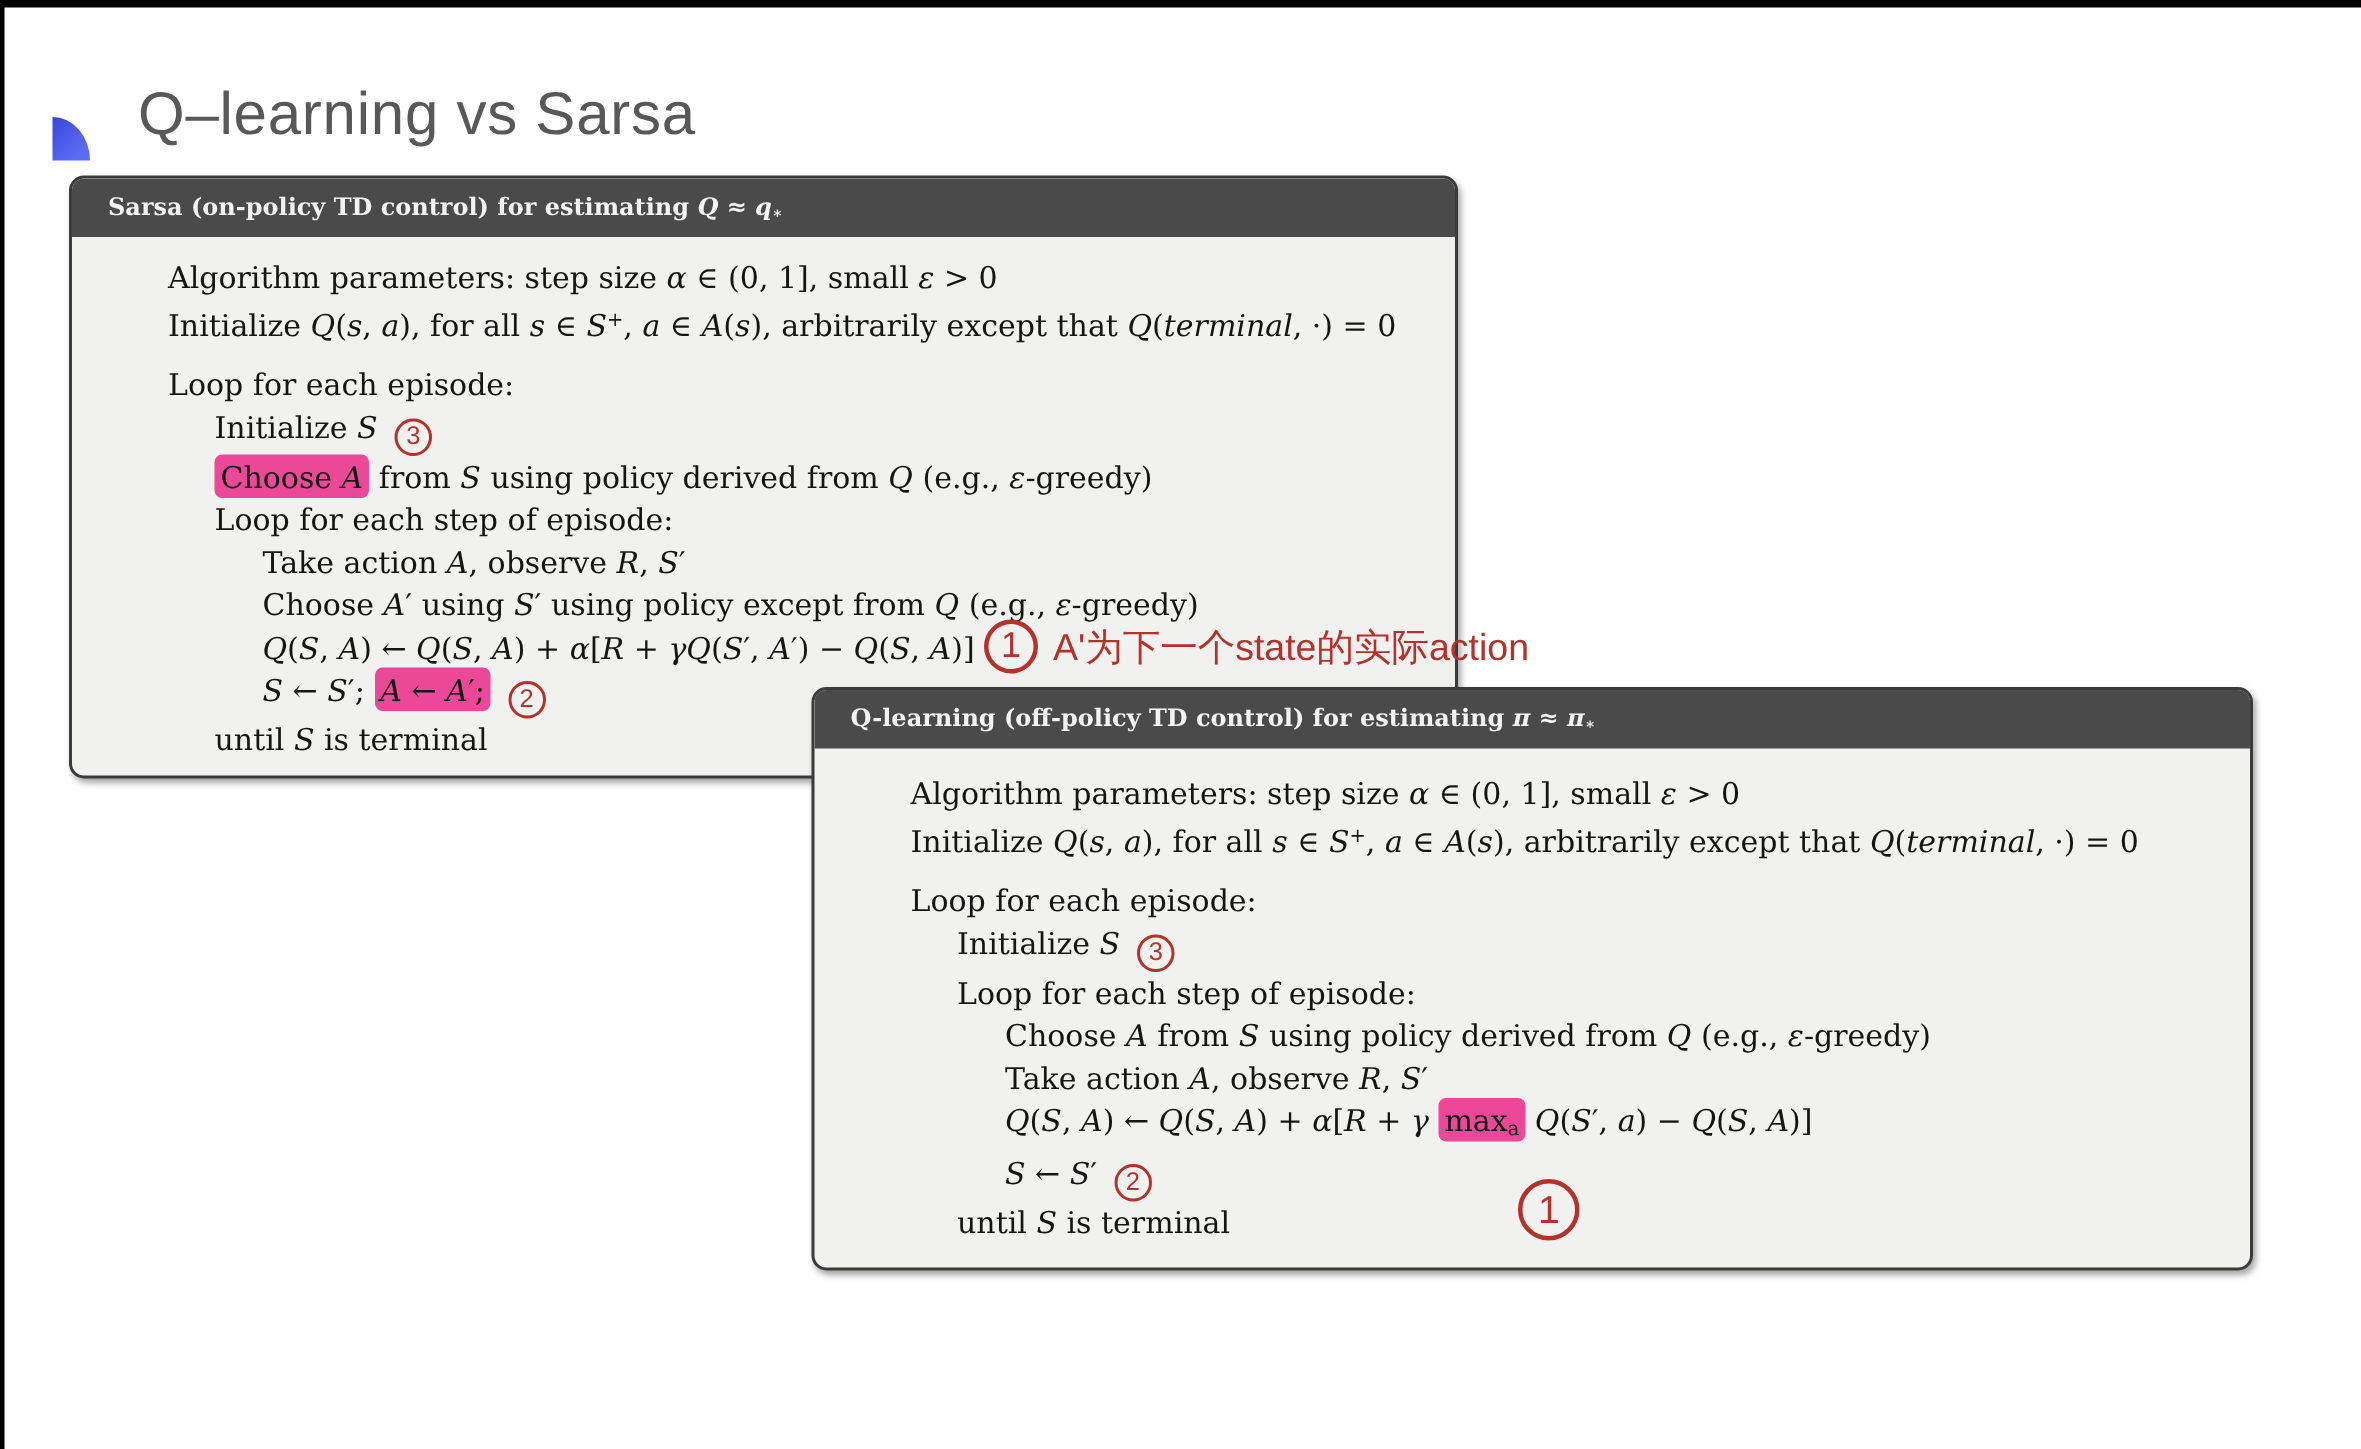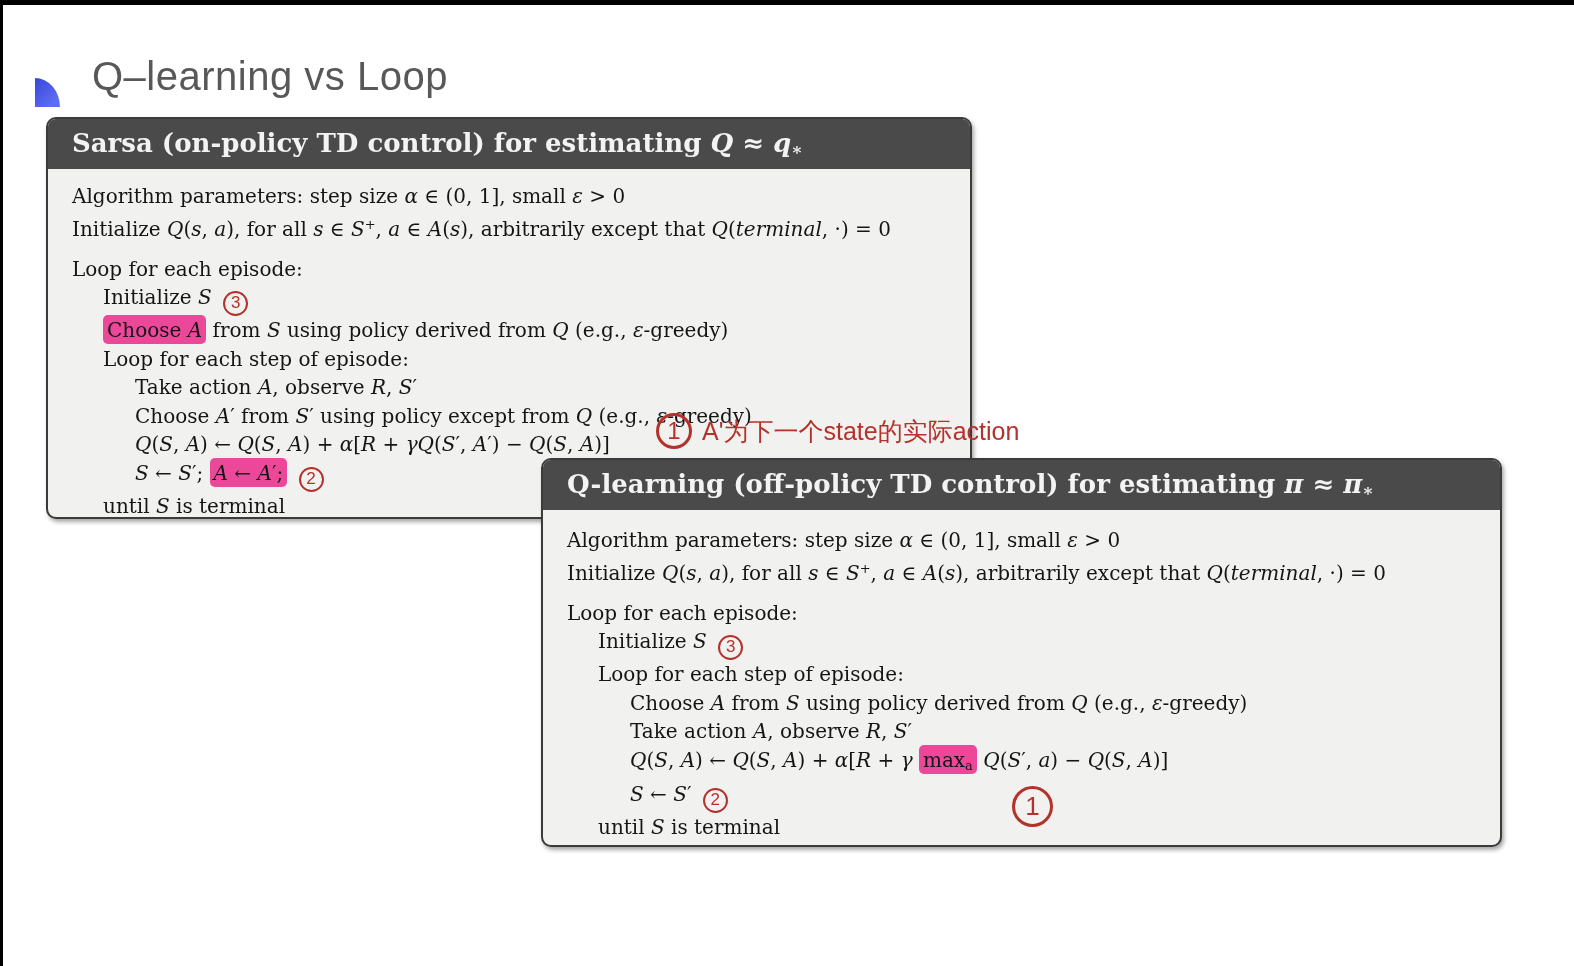--- a/index.html
+++ b/index.html
@@ -31,25 +31,25 @@
     border:2px solid #3b3b3b;
     border-radius:10px;
     box-shadow:2px 3px 4px rgba(0,0,0,0.35);
     overflow:hidden;
   }
   #sarsa-box { left:46px;  top:117px; width:926px; height:402px; z-index:1; }
   #q-box     { left:541px; top:458px; width:961px; height:389px; z-index:3; }
 
   .algo-header {
     background:#4a4a4b; color:#f3f3f3;
-    font-weight:bold; font-size:26px;
+    font-weight:bold; font-size:16px;
     padding:9px 24px 10px 24px;
     white-space:nowrap;
   }
-  .algo-body { padding:13px 24px 14px 24px; }
+  .algo-body { padding:13px 24px 14px 24px;margin-left:40px; }
   #q-box .algo-body { padding-top:16px; }
 
   .algo-line { font-size:20px; line-height:28.5px; color:#151515; white-space:nowrap; }
   .algo-line.gap { margin-top:11px; }
   .ind0 { padding-left:0; }
   .ind1 { padding-left:31px; }
   .ind2 { padding-left:63px; }
 
   .seg-p { font-style:normal; }
   .seg-i { font-style:italic; }
@@ -87,33 +87,33 @@
   #q-note { left:1012px; top:786px; font-size:26px; }
   #q-note .note-circle { width:41px; height:41px; font-size:26px; margin-right:3px; }
 </style>
 </head>
 <body>
 
 <div class="frame-top"></div>
 <div class="frame-left"></div>
 
 <div class="title-shape"></div>
-<div class="slide-title">Q–learning vs Loop</div>
+<div class="slide-title">Q–learning vs Sarsa</div>
 
 <div class="algo-box" id="sarsa-box">
   <div class="algo-header"><span class="seg-p">Sarsa (on-policy TD control) for estimating </span><span class="seg-i">Q</span><span class="seg-p"> ≈ </span><span class="seg-i">q</span><span class="seg-sub">∗</span></div>
   <div class="algo-body">
       <div class="algo-line ind0"><span class="seg-p">Algorithm parameters: step size </span><span class="seg-i">α</span><span class="seg-p"> ∈ (0, 1], small </span><span class="seg-i">ε</span><span class="seg-p"> &gt; 0</span></div>
       <div class="algo-line ind0"><span class="seg-p">Initialize </span><span class="seg-i">Q</span><span class="seg-p">(</span><span class="seg-i">s</span><span class="seg-p">, </span><span class="seg-i">a</span><span class="seg-p">), for all </span><span class="seg-i">s</span><span class="seg-p"> ∈ </span><span class="seg-i">S</span><span class="seg-sup">+</span><span class="seg-p">, </span><span class="seg-i">a</span><span class="seg-p"> ∈ </span><span class="seg-i">A</span><span class="seg-p">(</span><span class="seg-i">s</span><span class="seg-p">), arbitrarily except that </span><span class="seg-i">Q</span><span class="seg-p">(</span><span class="seg-i">terminal</span><span class="seg-p">, ·) = 0</span></div>
       <div class="algo-line ind0 gap"><span class="seg-p">Loop for each episode:</span></div>
       <div class="algo-line ind1"><span class="seg-p">Initialize </span><span class="seg-i">S</span><span class="seg-p"> </span><span class="seg-c">3</span></div>
       <div class="algo-line ind1"><span class="hlwrap"><span class="seg-p">Choose </span><span class="seg-i">A</span></span><span class="seg-p"> from </span><span class="seg-i">S</span><span class="seg-p"> using policy derived from </span><span class="seg-i">Q</span><span class="seg-p"> (e.g., </span><span class="seg-i">ε</span><span class="seg-p">-greedy)</span></div>
       <div class="algo-line ind1"><span class="seg-p">Loop for each step of episode:</span></div>
       <div class="algo-line ind2"><span class="seg-p">Take action </span><span class="seg-i">A</span><span class="seg-p">, observe </span><span class="seg-i">R</span><span class="seg-p">, </span><span class="seg-i">S</span><span class="seg-p">′</span></div>
-      <div class="algo-line ind2"><span class="seg-p">Choose </span><span class="seg-i">A</span><span class="seg-p">′ from </span><span class="seg-i">S</span><span class="seg-p">′ using policy except from </span><span class="seg-i">Q</span><span class="seg-p"> (e.g., </span><span class="seg-i">ε</span><span class="seg-p">-greedy)</span></div>
+      <div class="algo-line ind2"><span class="seg-p">Choose </span><span class="seg-i">A</span><span class="seg-p">′ using </span><span class="seg-i">S</span><span class="seg-p">′ using policy except from </span><span class="seg-i">Q</span><span class="seg-p"> (e.g., </span><span class="seg-i">ε</span><span class="seg-p">-greedy)</span></div>
       <div class="algo-line ind2"><span class="seg-i">Q</span><span class="seg-p">(</span><span class="seg-i">S</span><span class="seg-p">, </span><span class="seg-i">A</span><span class="seg-p">) ← </span><span class="seg-i">Q</span><span class="seg-p">(</span><span class="seg-i">S</span><span class="seg-p">, </span><span class="seg-i">A</span><span class="seg-p">) + </span><span class="seg-i">α</span><span class="seg-p">[</span><span class="seg-i">R</span><span class="seg-p"> + </span><span class="seg-i">γQ</span><span class="seg-p">(</span><span class="seg-i">S</span><span class="seg-p">′, </span><span class="seg-i">A</span><span class="seg-p">′) − </span><span class="seg-i">Q</span><span class="seg-p">(</span><span class="seg-i">S</span><span class="seg-p">, </span><span class="seg-i">A</span><span class="seg-p">)]</span></div>
       <div class="algo-line ind2"><span class="seg-i">S</span><span class="seg-p"> ← </span><span class="seg-i">S</span><span class="seg-p">′; </span><span class="hlwrap"><span class="seg-i">A</span><span class="seg-p"> ← </span><span class="seg-i">A</span><span class="seg-p">′;</span></span><span class="seg-p"> </span><span class="seg-c">2</span></div>
       <div class="algo-line ind1"><span class="seg-p">until </span><span class="seg-i">S</span><span class="seg-p"> is terminal</span></div>
     </div>
 </div>
 
 <div class="algo-box" id="q-box">
   <div class="algo-header"><span class="seg-p">Q-learning (off-policy TD control) for estimating </span><span class="seg-i">π</span><span class="seg-p"> ≈ </span><span class="seg-i">π</span><span class="seg-sub">∗</span></div>
   <div class="algo-body">
       <div class="algo-line ind0"><span class="seg-p">Algorithm parameters: step size </span><span class="seg-i">α</span><span class="seg-p"> ∈ (0, 1], small </span><span class="seg-i">ε</span><span class="seg-p"> &gt; 0</span></div>

